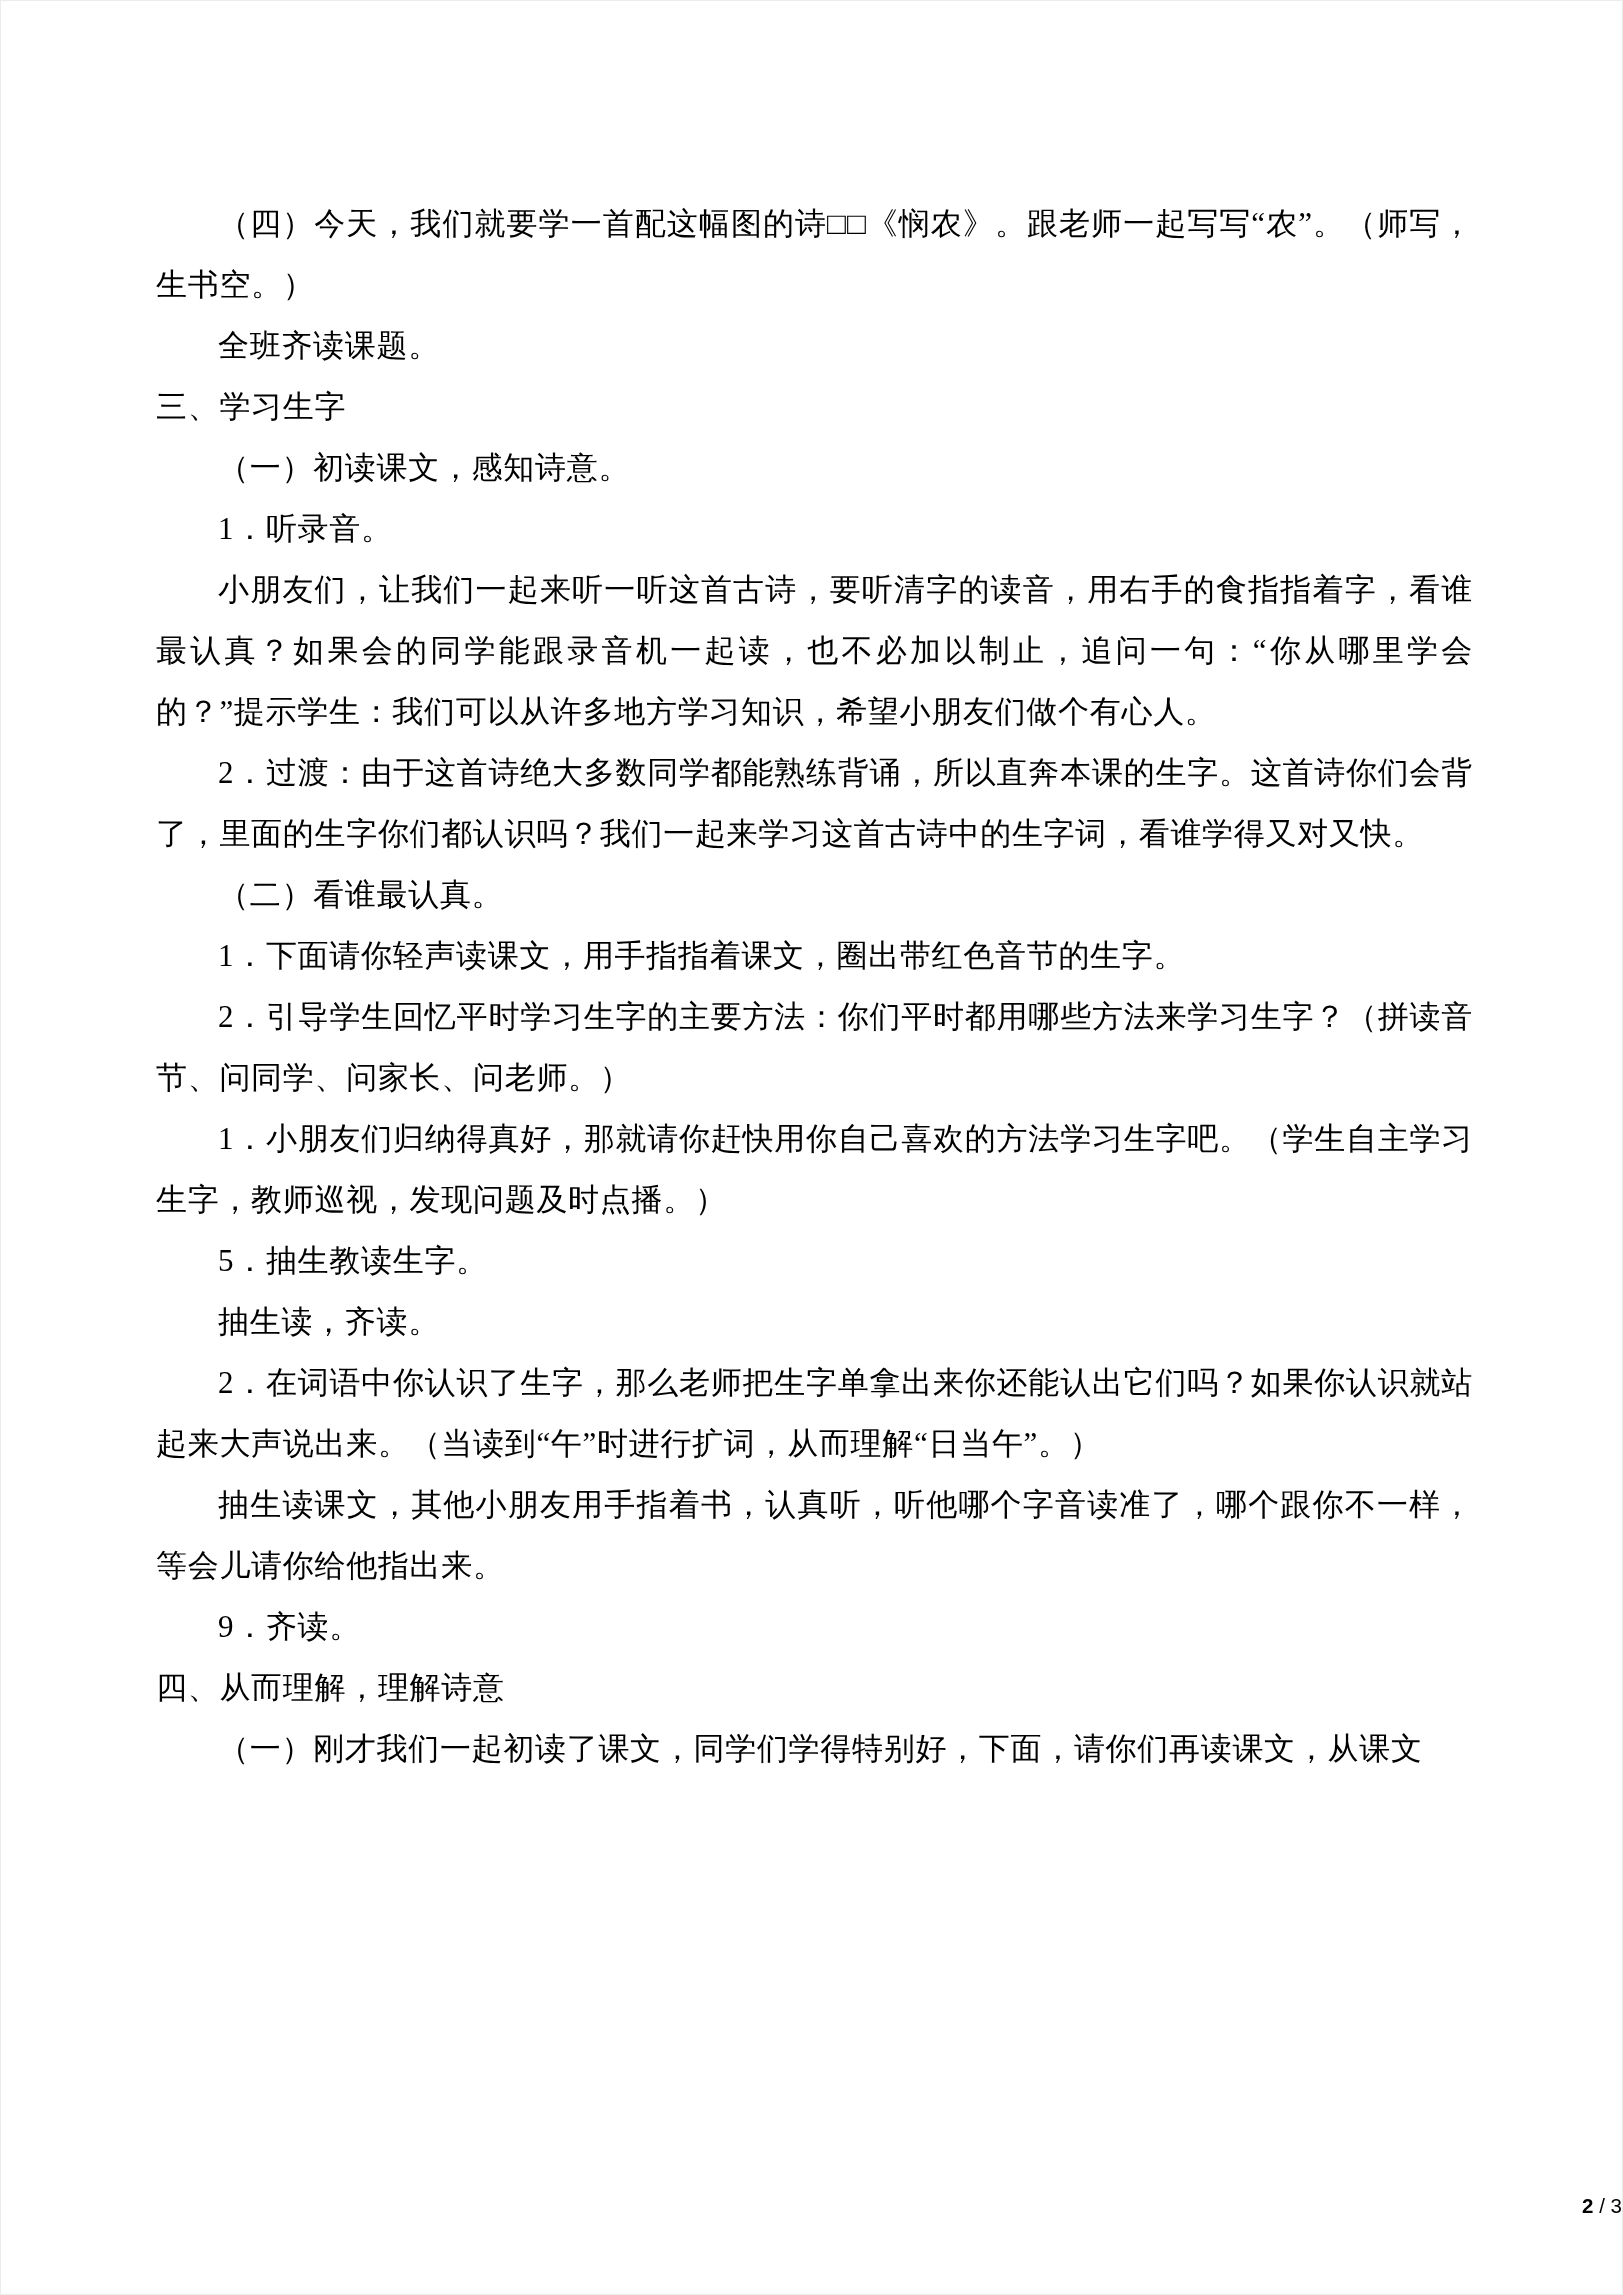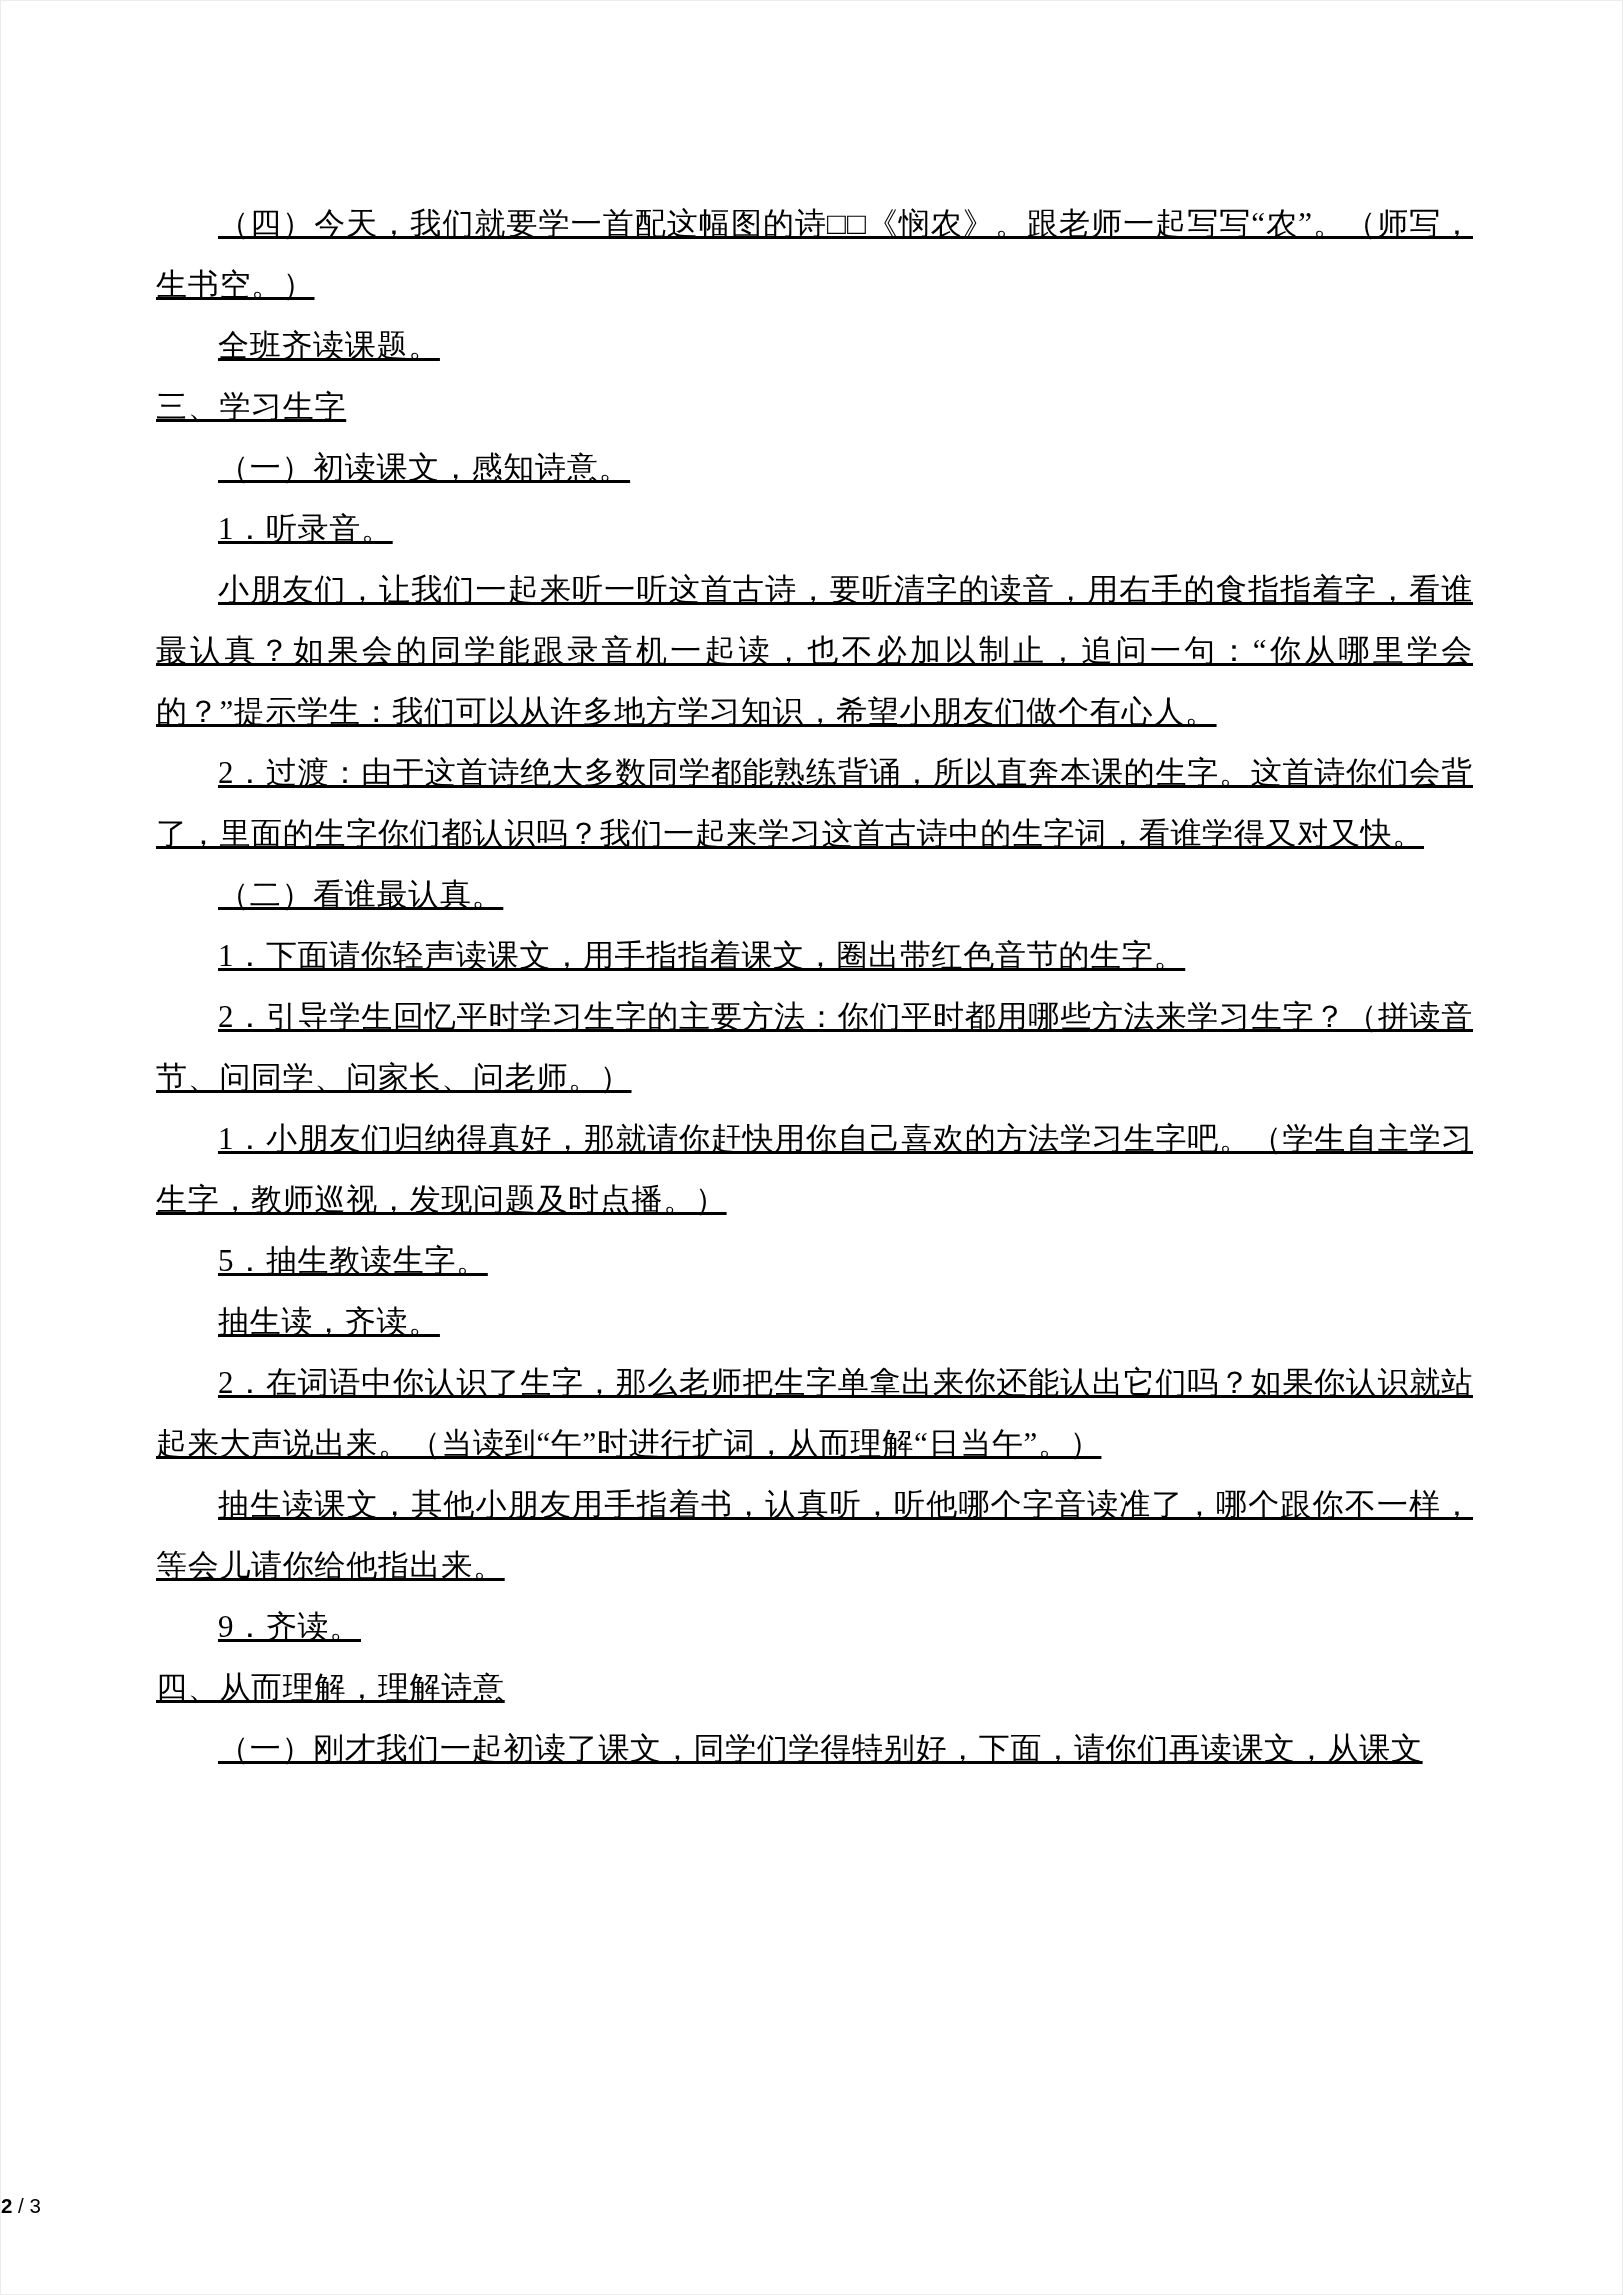--- a/index.html
+++ b/index.html
@@ -13,38 +13,37 @@
     border: 0.7px solid #ececec;
     font-family: "Liberation Serif", "DejaVu Serif", serif;
     color: #000000;
     overflow: hidden;
   }
   .content {
     position: absolute;
     top: 192px;
     left: 155px;
     right: 149px;
-    text-decoration: underline;
   }
   .para {
     font-size: 31px;
     line-height: 61px;
     text-align: justify;
     text-justify: inter-character;
     letter-spacing: 0.7px;
     color: #000000;
   }
   .para.indent { text-indent: 2em; }
   .para.heading { text-indent: 0; }
   .footer {
     position: absolute;
     bottom: 76px;
     left: 0;
     width: 100%;
-    text-align: left;
+    text-align: right;
     font-family: "Liberation Sans", "DejaVu Sans", sans-serif;
     font-size: 20.5px;
     color: #000000;
   }
   .footer .cur { font-weight: bold; }
 </style>
 </head>
 <body>
 
 <div class="page">

